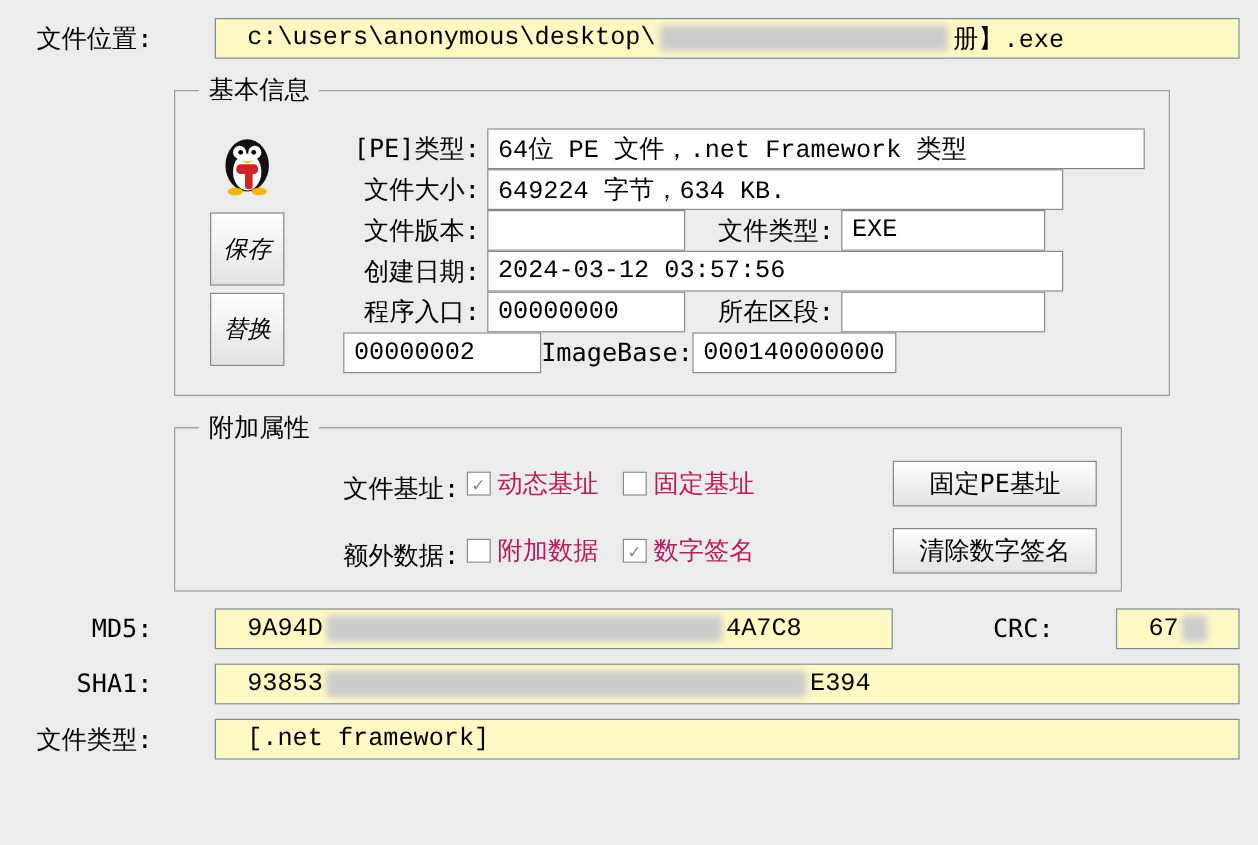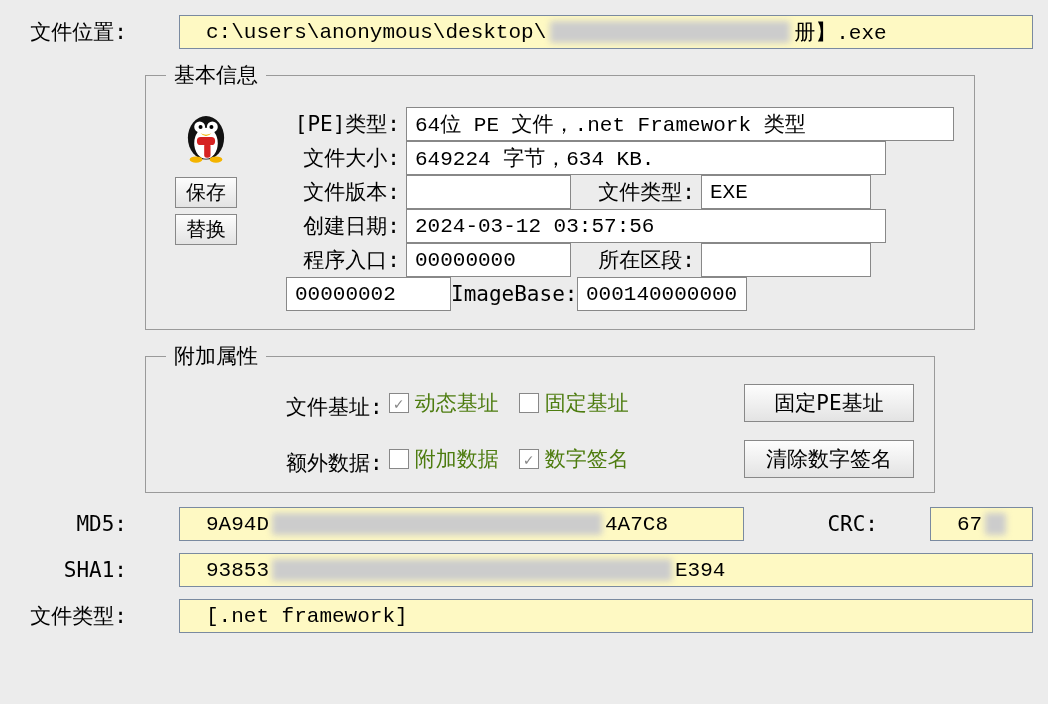--- a/index.html
+++ b/index.html
@@ -59,27 +59,28 @@
   .penguin {
     width: 60px;
     height: 60px;
     margin: 0 auto 10px auto;
     position: relative;
   }
   .penguin svg { width: 58px; height: 58px; }
   .btn {
     border: 1px solid #888;
     background: linear-gradient(#fdfdfd,#e3e3e3);
-    padding: 1px 10px;
+    padding: 16px 10px;
     font-size: 20px;
     font-family: inherit;
     cursor: pointer;
     margin-bottom: 6px;
     display: inline-block;
     min-width: 60px;
+    font-style: italic;
   }
   .inner-right {
     margin-left: 120px;
   }
   .irow {
     display: flex;
     align-items: center;
     margin-bottom: 0;
   }
   .ilabel {
@@ -101,21 +102,21 @@
     height: 34px;
     display:flex;
     align-items:center;
   }
   .checkbox {
     width: 20px; height: 20px; border:1px solid #888; background:#fff;
     display:inline-flex; align-items:center; justify-content:center;
     margin-right:6px; font-size:16px; color:#888;
   }
   .checkbox.checked::after { content:"✓"; }
-  .greytext { color:#4d7c0f;font-family:Liberation Mono, monospace; }
+  .greytext { color:#be185d;font-family:Liberation Mono, monospace; }
   .attr-row {
     display:flex; align-items:center; margin-bottom:10px;
   }
   .attr-label { width:120px; text-align:right; padding-right:6px; }
   .attr-content { display:flex; align-items:center; flex:1; border-bottom:1px solid #bbb; padding-bottom:8px; }
   .attr-content:last-child { border-bottom:none; }
   .attr-btn {
     border:1px solid #888;
     background:linear-gradient(#fdfdfd,#e3e3e3);
     padding:4px 14px; font-size:21px; font-family:inherit; cursor:pointer;

